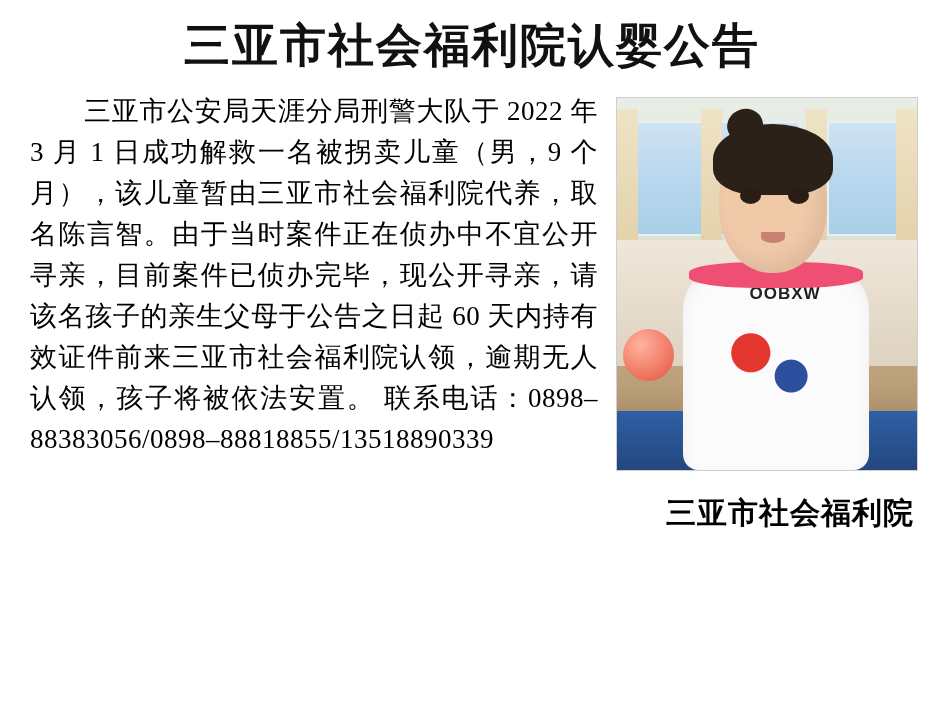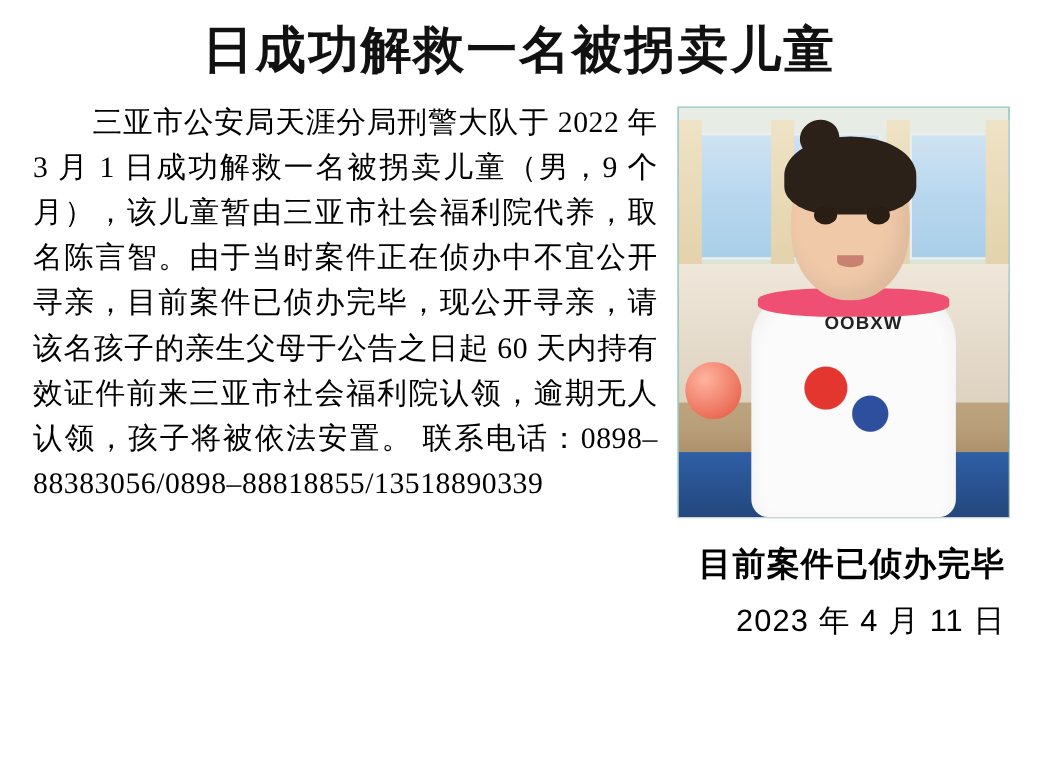--- a/index.html
+++ b/index.html
@@ -158,21 +158,21 @@
     font-size: 28px;
     margin-top: 12px;
     letter-spacing: 1px;
   }
 </style>
 </head>
 <body>
 
 <div class="page">
 
-  <h1 class="notice-title">日成功解救一名被拐卖儿童</h1>
+  <h1 class="notice-title">三亚市社会福利院认婴公告</h1>
 
   <div class="content-area">
 
     <div class="photo">
       <div class="ph-wall"></div>
       <div class="ph-window left"></div>
       <div class="ph-window mid"></div>
       <div class="ph-window right"></div>
       <div class="ph-curtain c1"></div>
       <div class="ph-curtain c2"></div>
@@ -193,17 +193,16 @@
       <div class="ph-mouth"></div>
     </div>
 
     <div class="notice-body">
       <p>三亚市公安局天涯分局刑警大队于 2022 年 3 月 1 日成功解救一名被拐卖儿童（男，9 个月），该儿童暂由三亚市社会福利院代养，取名陈言智。由于当时案件正在侦办中不宜公开寻亲，目前案件已侦办完毕，现公开寻亲，请该名孩子的亲生父母于公告之日起 60 天内持有效证件前来三亚市社会福利院认领，逾期无人认领，孩子将被依法安置。 联系电话：0898–88383056/0898–88818855/13518890339</p>
     </div>
 
   </div>
 
   <div class="sign-block">
-    <div class="sign-org">目前案件已侦办完毕</div>
-    <div class="sign-date">2023 年 4 月 11 日</div>
+    <div class="sign-org">三亚市社会福利院</div>
   </div>
 
 </div>
 
 </body></html>

